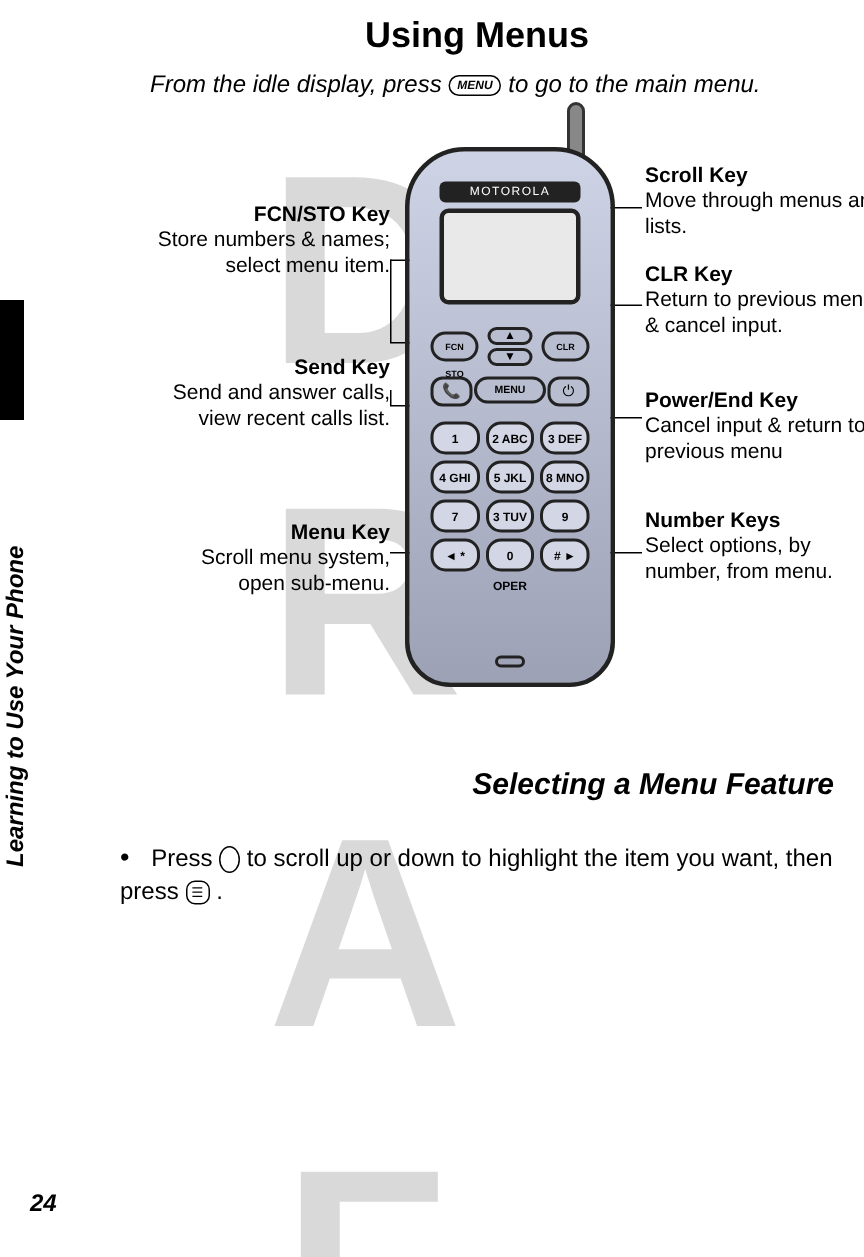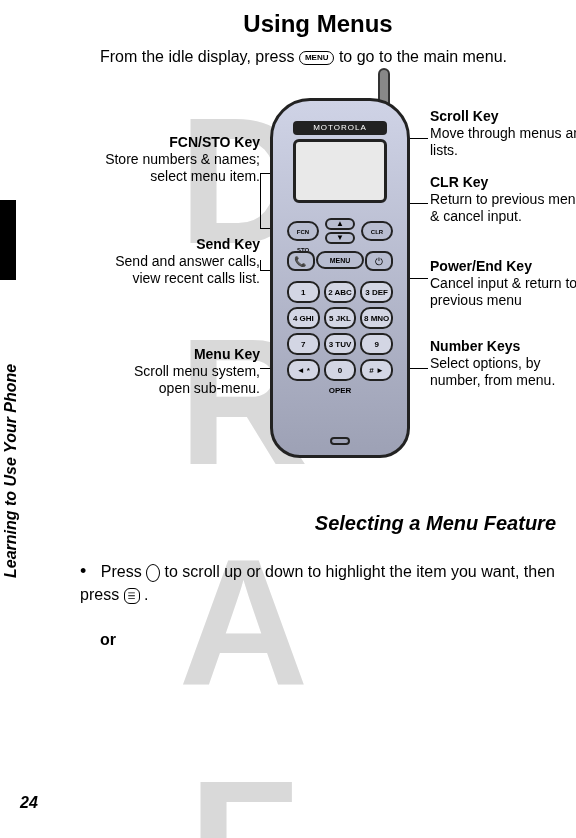--- a/index.html
+++ b/index.html
@@ -57,20 +57,21 @@
   h2.subsection-title {
     font-style: italic;
     font-weight: 900;
     font-size: 20px;
     margin: 14px 0 10px 0;
     text-align: right;
   }
   .intro {
     font-size: 16px;
     margin: 0 0 12px 40px;
+    font-style: italic;
   }
   .menu-icon {
     display: inline-block;
     border: 1px solid #000;
     border-radius: 10px;
     padding: 0 5px;
     font-size: 8px;
     font-weight: bold;
     vertical-align: middle;
     line-height: 12px;
@@ -376,17 +377,16 @@
 
   <ul class="bullet-list">
     <li>
       <span>Press </span>
       <span class="scroll-icon"></span>
       <span> to scroll up or down to highlight the item you want, then press </span>
       <span class="fcn-icon">☰</span>
       <span>.</span>
     </li>
   </ul>
-  <div class="or">or</div>
 
 </div>
 
 <div class="page-num">24</div>
 
 </body></html>

